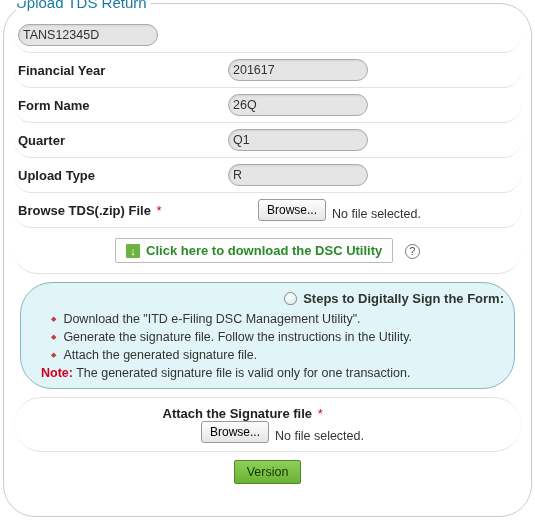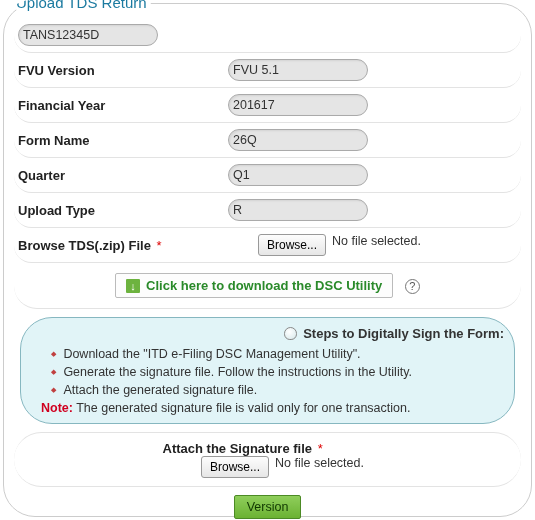--- a/index.html
+++ b/index.html
@@ -148,37 +148,33 @@
   .upload-btn {
     background: linear-gradient(#8fce5b,#6bb233);
     border: 1px solid #4c8a25;
     color: #103800;
     padding: 4px 12px;
     font-size: 12.5px;
     border-radius: 2px;
     cursor: pointer;
     font-family: inherit;
   }
-  .file-cell { margin-left: 30px; display:flex; align-items:flex-start; }
+  .file-cell { margin-left: 30px; display:flex; align-items:flex-end; }
 </style>
 </head>
 <body>
 
 <div class="fieldset">
   <div class="legend">Upload TDS Return</div>
   <div class="inner">
 
     <div class="row">
       <div class="value">TANS12345D</div>
     </div>
 
-    <div class="row">
-      <div class="label">FVU Version</div>
-      <div class="value">FVU 5.1</div>
-    </div>
 
     <div class="row">
       <div class="label">Financial Year</div>
       <div class="value">201617</div>
     </div>
 
     <div class="row">
       <div class="label">Form Name</div>
       <div class="value">26Q</div>
     </div>

